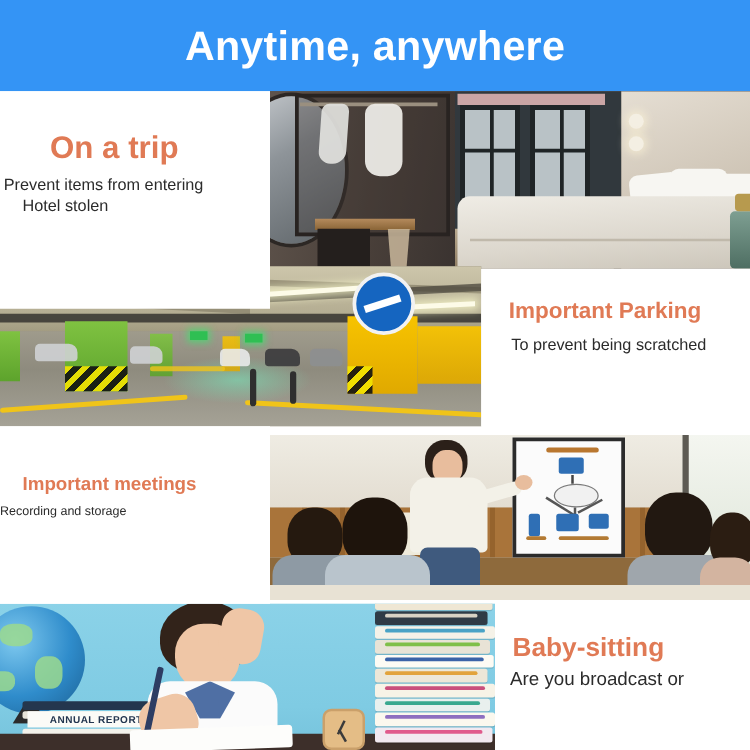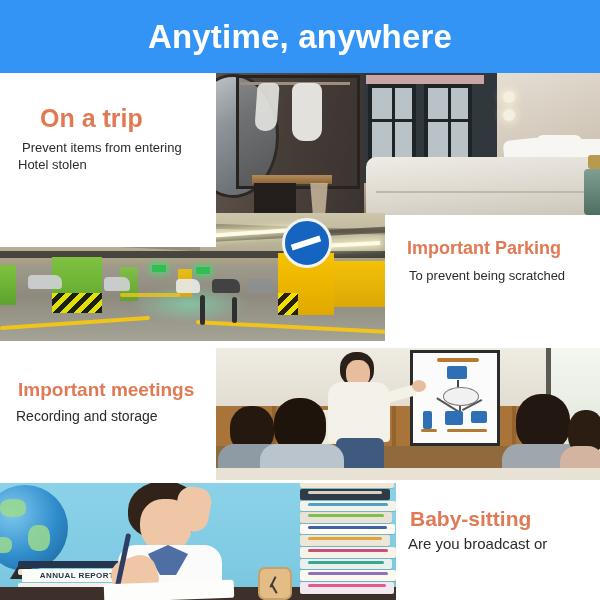--- a/index.html
+++ b/index.html
@@ -226,21 +226,21 @@
     <div class="hr-pillow b"></div>
     <div class="hr-pillow c"></div>
     <div class="hr-bed"></div>
     <div class="hr-bedline"></div>
     <div class="hr-night"></div>
     <div class="hr-nightlamp"></div>
   </div>
 
   <div class="panel" style="left:0;top:73px;width:216px;height:174px;padding:0;">
     <div class="panel-title" style="font-size:25px;margin:32px 0 6px 40px;">On a trip</div>
-    <div class="panel-line" style="font-size:13px;margin-left:22px;">Prevent items from entering</div>
+    <div class="panel-line" style="font-size:13px;margin-left:3px;">Prevent items from entering</div>
     <div class="panel-line" style="font-size:13px;margin-left:18px;">Hotel stolen</div>
   </div>
 
   <div class="photo" id="photo-parking">
     <div class="pk-ceiling"></div>
     <div class="pk-beam" style="left:0;top:10px;width:385px;transform:skewY(2deg);"></div>
     <div class="pk-beam" style="left:0;top:28px;width:200px;transform:skewY(3deg);"></div>
     <div class="pk-duct2"></div>
     <div class="pk-duct"></div>
     <div class="pk-light" style="left:30px;top:14px;width:70px;"></div>
@@ -319,22 +319,22 @@
     <div class="mt-person" style="left:58px;top:50px;width:52px;height:54px;background:#1e140c;"></div>
     <div class="mt-body" style="left:44px;top:96px;width:84px;height:36px;background:#b9c4cc;"></div>
     <div class="mt-person" style="left:300px;top:46px;width:54px;height:56px;background:#221811;"></div>
     <div class="mt-body" style="left:286px;top:96px;width:84px;height:36px;background:#9fa6ac;"></div>
     <div class="mt-person" style="left:352px;top:62px;width:36px;height:44px;background:#2b1d12;"></div>
     <div class="mt-body" style="left:344px;top:98px;width:44px;height:34px;background:#d3b4a0;"></div>
     <div class="mt-table"></div>
   </div>
 
   <div class="panel" style="left:0;top:341px;width:216px;height:142px;">
-    <div class="panel-title" style="font-size:19px;margin:39px 0 6px 18px;">Important meetings</div>
-    <div class="panel-line" style="font-size:14px;margin-left:16px;">Recording and storage</div>
+    <div class="panel-title" style="font-size:15px;margin:39px 0 6px 18px;">Important meetings</div>
+    <div class="panel-line" style="font-size:10px;">Recording and storage</div>
   </div>
 
   <div class="photo" id="photo-kid">
     <div class="kd-bg"></div>
 
     <div class="kd-globe">
       <div class="kd-globe-land" style="left:18px;top:14px;width:26px;height:18px;"></div>
       <div class="kd-globe-land" style="left:46px;top:40px;width:22px;height:26px;"></div>
       <div class="kd-globe-land" style="left:10px;top:52px;width:20px;height:16px;"></div>
     </div>

